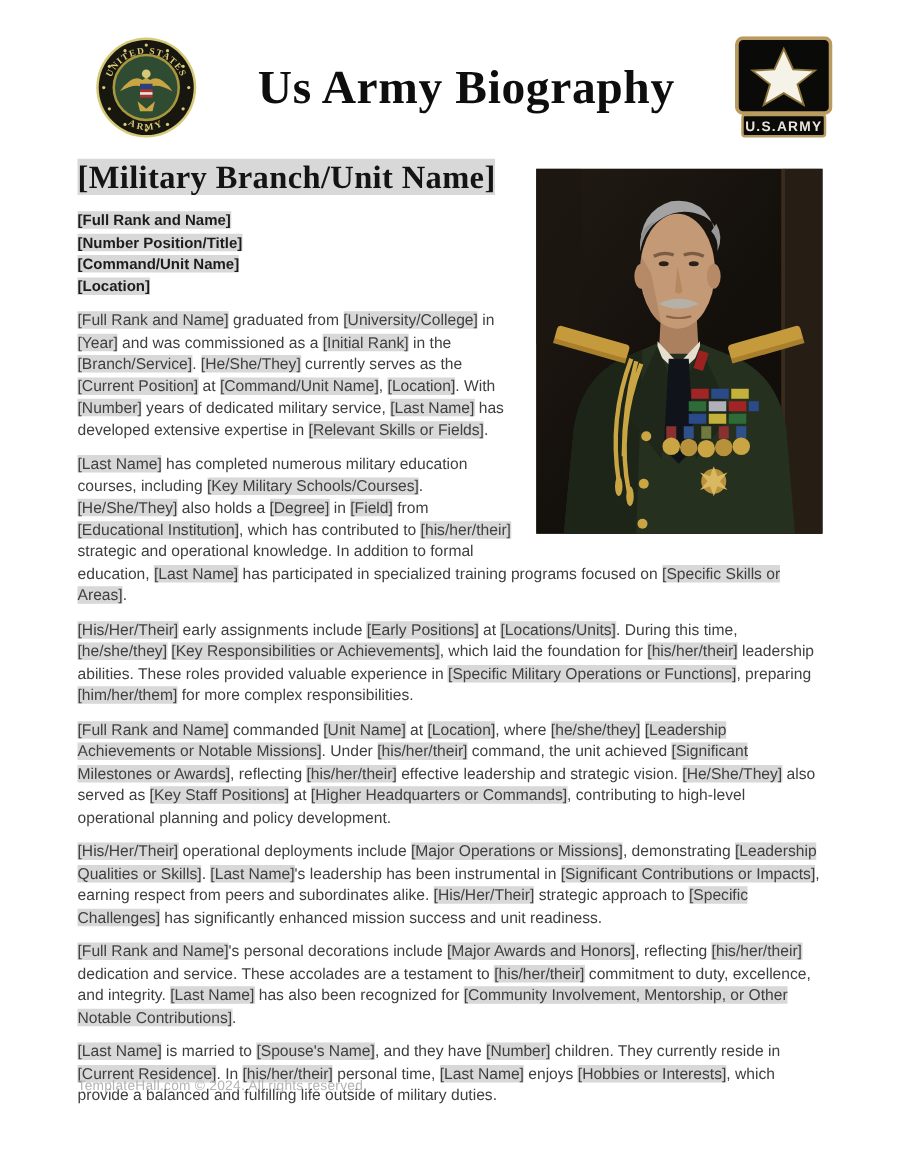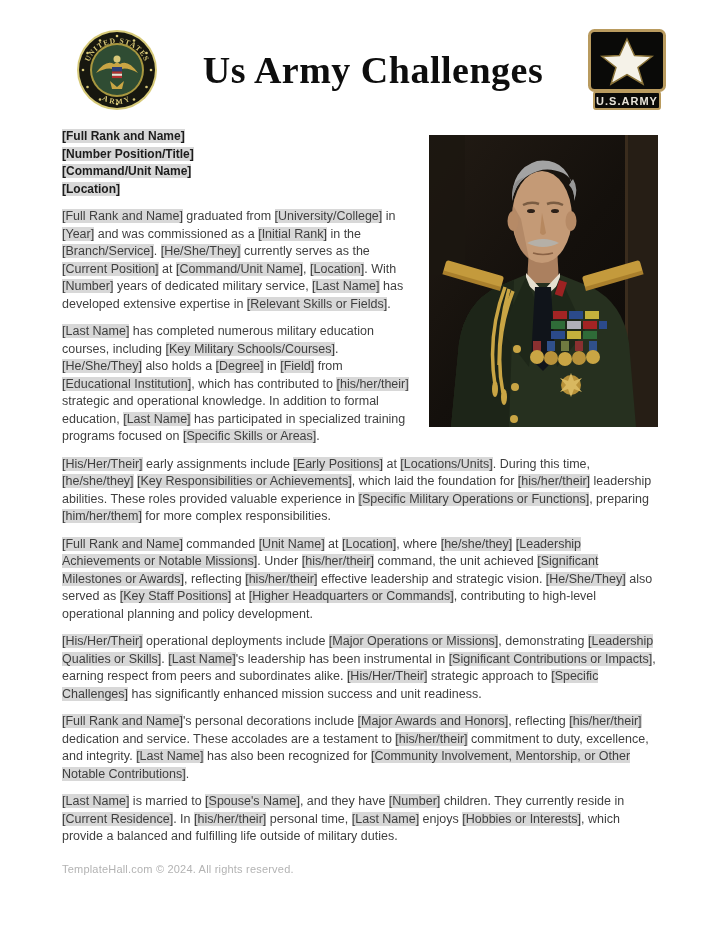--- a/index.html
+++ b/index.html
@@ -82,21 +82,21 @@
           <circle cx="41" cy="30" r="3.5" fill="#d8c878"></circle>
           <path d="M34,52 L41,58 L48,52 L46,60 L36,60 Z" fill="#c9a544"></path>
           <rect x="36" y="38" width="10" height="4.5" fill="#2b3f7a"></rect>
           <rect x="36" y="42.5" width="10" height="2.2" fill="#b43030"></rect>
           <rect x="36" y="44.7" width="10" height="2.2" fill="#e9e4d8"></rect>
           <rect x="36" y="46.9" width="10" height="2.2" fill="#b43030"></rect>
         </g>
       </svg>
     </div>
 
-    <div class="doc-title">Us Army Challenges</div>
+    <div class="doc-title">Us Army Biography</div>
 
     <div class="star-wrap">
       <svg viewBox="0 0 78 82" width="78" height="82">
         <rect x="1.5" y="1.5" width="75" height="60" rx="5" fill="#0a0a08" stroke="#b99b5f" stroke-width="3"></rect>
         <polygon points="39,10 46.5,26.5 64,27.5 50,38.5 55,55 39,45.5 23,55 28,38.5 14,27.5 31.5,26.5" fill="#f5f2e8" stroke="#8a7339" stroke-width="1.5"></polygon>
         <rect x="6" y="63" width="66" height="17" rx="2" fill="#0a0a08" stroke="#b99b5f" stroke-width="2"></rect>
         <text x="39" y="76" text-anchor="middle" font-family="Liberation Sans,sans-serif" font-size="11" font-weight="bold" fill="#e8e4da" letter-spacing="1">U.S.ARMY</text>
       </svg>
     </div>
   </header>
@@ -196,20 +196,21 @@
           <circle cx="142" cy="250" r="10" fill="#b8923a"></circle>
           <polygon points="142,238 145,246 153,243 147,250 153,257 145,254 142,262 139,254 131,257 137,250 131,243 139,246" fill="#d8b860"></polygon>
         </g>
 
         <circle cx="88" cy="214" r="4" fill="#c9a544"></circle>
         <circle cx="86" cy="252" r="4" fill="#c9a544"></circle>
         <circle cx="85" cy="284" r="4" fill="#c9a544"></circle>
       </svg>
     </figure>
 
+    <h2 class="section-heading"><span class="hl">[Military Branch/Unit Name]</span></h2>
 
     <div class="info-block">
       <div class="info-line"><span class="hl">[Full Rank and Name]</span></div>
       <div class="info-line"><span class="hl">[Number Position/Title]</span></div>
       <div class="info-line"><span class="hl">[Command/Unit Name]</span></div>
       <div class="info-line"><span class="hl">[Location]</span></div>
     </div>
 
     <p class="para"><span class="hl">[Full Rank and Name]</span><span> graduated from </span><span class="hl">[University/College]</span><span> in </span><span class="hl">[Year]</span><span> and was commissioned as a </span><span class="hl">[Initial Rank]</span><span> in the </span><span class="hl">[Branch/Service]</span><span>. </span><span class="hl">[He/She/They]</span><span> currently serves as the </span><span class="hl">[Current Position]</span><span> at </span><span class="hl">[Command/Unit Name]</span><span>, </span><span class="hl">[Location]</span><span>. With </span><span class="hl">[Number]</span><span> years of dedicated military service, </span><span class="hl">[Last Name]</span><span> has developed extensive expertise in </span><span class="hl">[Relevant Skills or Fields]</span><span>.</span></p>
     <p class="para"><span class="hl">[Last Name]</span><span> has completed numerous military education courses, including </span><span class="hl">[Key Military Schools/Courses]</span><span>. </span><span class="hl">[He/She/They]</span><span> also holds a </span><span class="hl">[Degree]</span><span> in </span><span class="hl">[Field]</span><span> from </span><span class="hl">[Educational Institution]</span><span>, which has contributed to </span><span class="hl">[his/her/their]</span><span> strategic and operational knowledge. In addition to formal education, </span><span class="hl">[Last Name]</span><span> has participated in specialized training programs focused on </span><span class="hl">[Specific Skills or Areas]</span><span>.</span></p>

